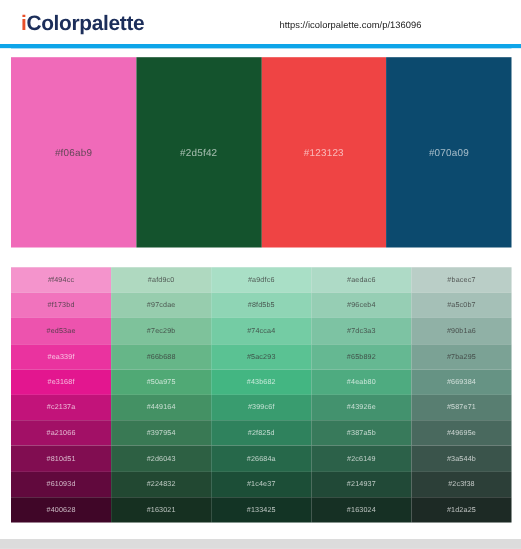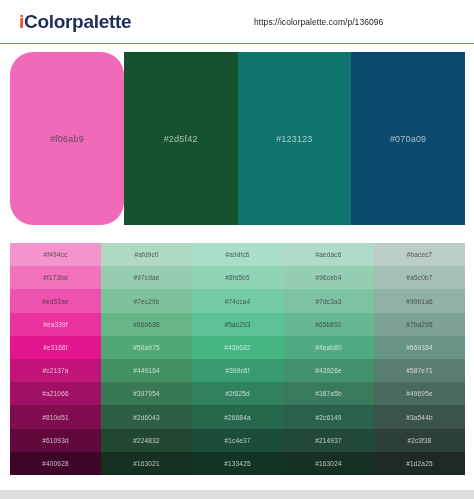--- a/index.html
+++ b/index.html
@@ -17,21 +17,21 @@
     background: #ffffff;
   }
 
   
   .header {
     position: absolute;
     top: 0; left: 0;
     width: 474px;
     height: 44px;
     background: #ffffff;
-    border-bottom: 1px solid #0ea5e9;
+    border-bottom: 4px solid #0ea5e9;
   }
   .logo {
     position: absolute;
     left: 19px;
     top: 11px;
     font-size: 19px;
     font-weight: bold;
     letter-spacing: -0.3px;
     white-space: nowrap;
   }
@@ -127,27 +127,27 @@
 
   <div class="header">
     <div class="logo"><span class="logo-i">i</span><span class="logo-rest">Colorpalette</span></div>
     <div class="header-url">https://icolorpalette.com/p/136096</div>
   </div>
 
   <div class="gutter-left"></div>
   <div class="gutter-right"></div>
 
   <div class="main-strip" id="main-strip">
-      <div class="main-sw light" style="background: rgb(240, 106, 185); border-radius: 23px;">
+      <div class="main-sw light" style="background: rgb(240, 106, 185);">
         <span class="main-sw-label">#f06ab9</span>
       </div>
       <div class="main-sw" style="background: #14532d;">
         <span class="main-sw-label">#2d5f42</span>
       </div>
-      <div class="main-sw" style="background: #0f766e; justify-content: center;">
+      <div class="main-sw" style="background: #ef4444; justify-content: center;">
         <span class="main-sw-label">#123123</span>
       </div>
       <div class="main-sw" style="background: #0c4a6e;">
         <span class="main-sw-label">#070a09</span>
       </div>
     </div>
 
   <div class="grid" id="shades-grid">
       <div class="grid-col">
         <div class="cell light" style="background: rgb(244, 148, 204);">

